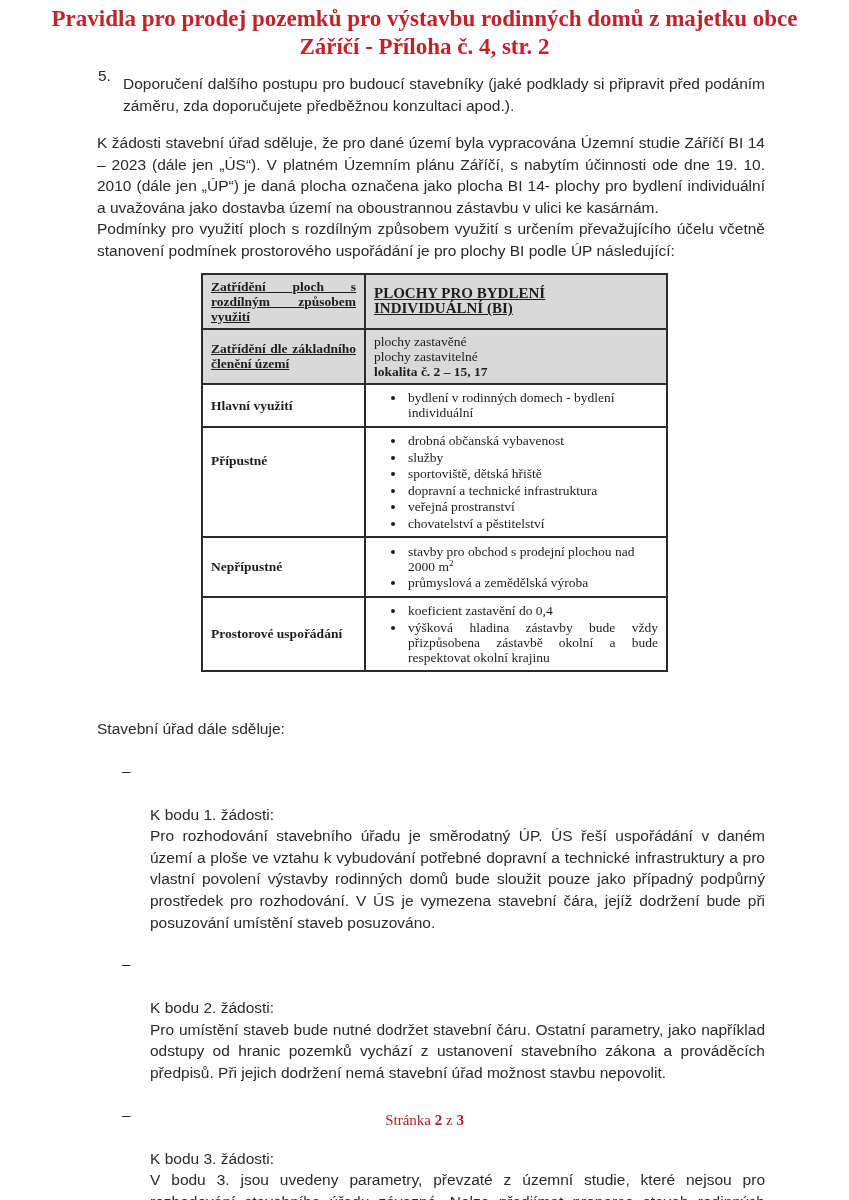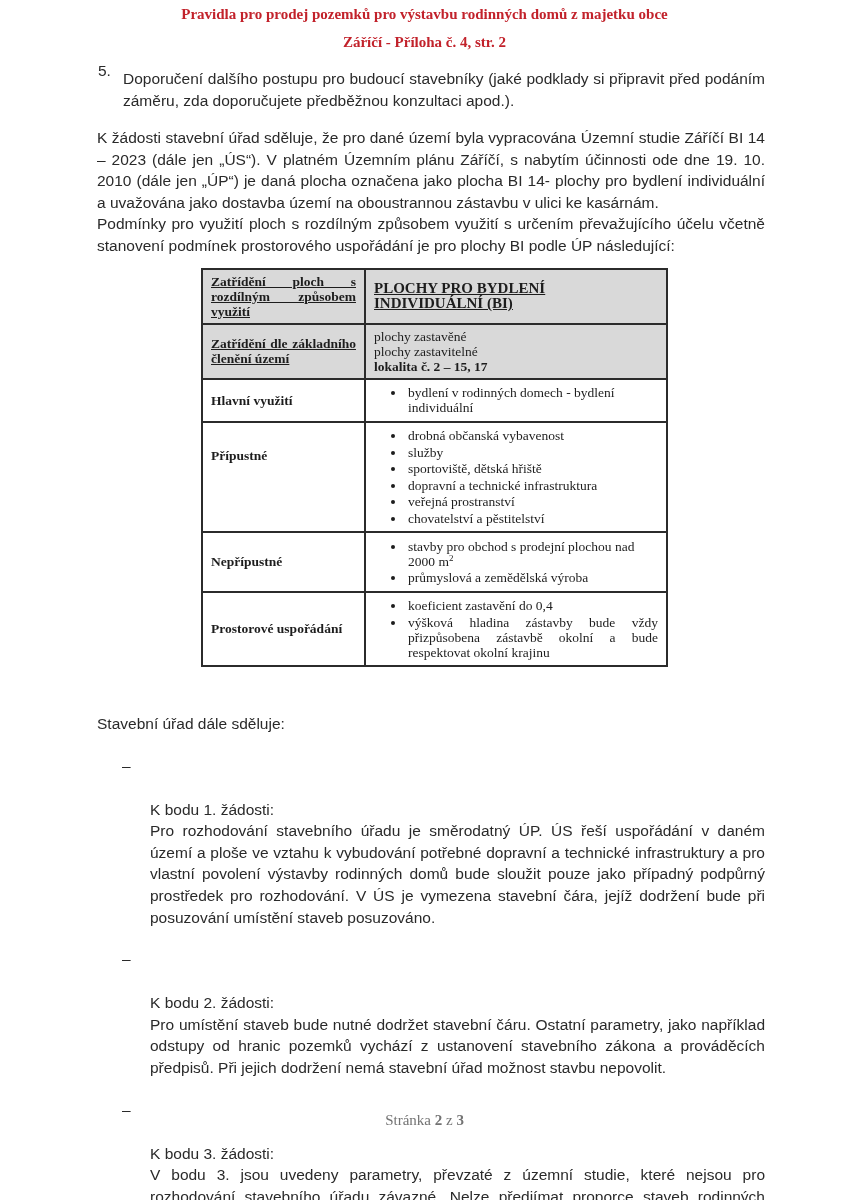--- a/index.html
+++ b/index.html
@@ -12,22 +12,23 @@
     overflow: hidden;
   }
   .page { position: relative; width: 849px; height: 1200px; background: #fff; }
 
   
   .doc-title {
     font-family: "Liberation Serif", serif;
     font-weight: bold;
     color: #c2222b;
     text-align: center;
-    font-size: 15px;
+    font-size: 23px;
     line-height: 28px;
+    padding-top: 5px;
   }
 
   
   .num-item {
     display: flex;
     margin: 4px 84px 0 98px;
     font-size: 15.5px;
     line-height: 21.5px;
   }
   .num-item .num { width: 25px; flex: 0 0 25px; }
@@ -79,21 +80,21 @@
   .point-body { flex: 1; margin-top: 44px; }
   .point-body p { text-align: justify; }
 
   
   .footer {
     position: absolute;
     top: 1112px; left: 0; width: 100%;
     text-align: center;
     font-family: "Liberation Serif", serif;
     font-size: 15px;
-    color: #737373;
+    color: #b91c1c;
   }
   .footer .b { font-weight: bold; }
   .footer span { display: inline; }
 </style>
 </head>
 <body>
 
 <div class="page">
 
   <div class="doc-title">

